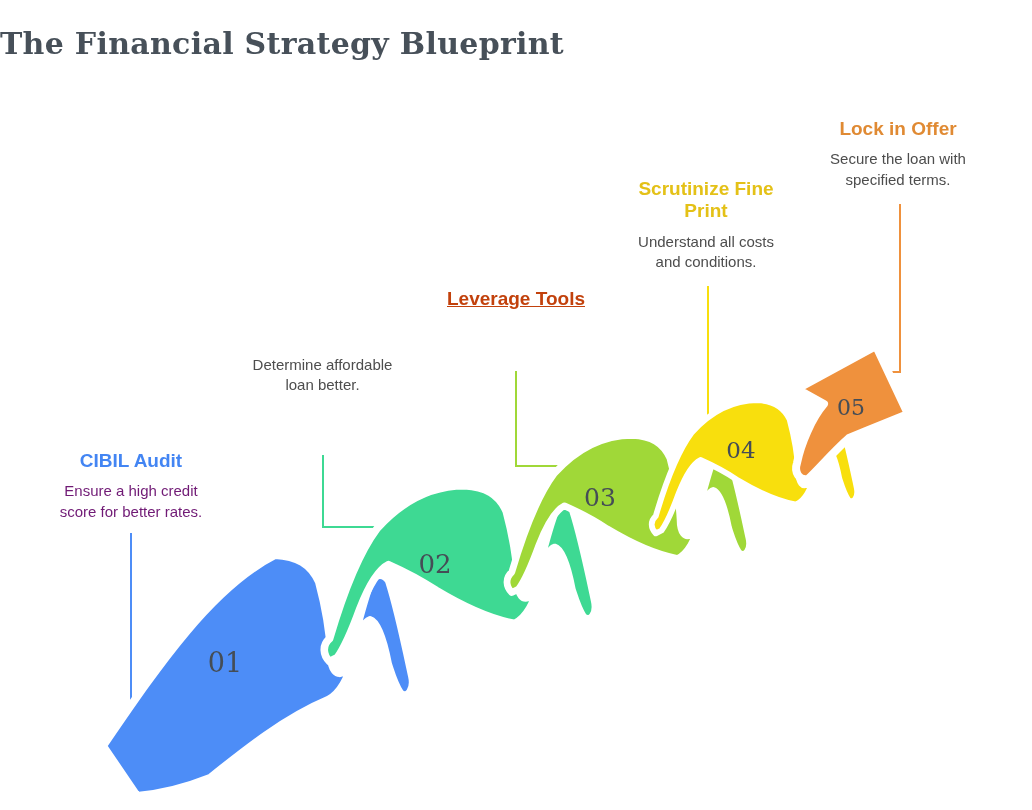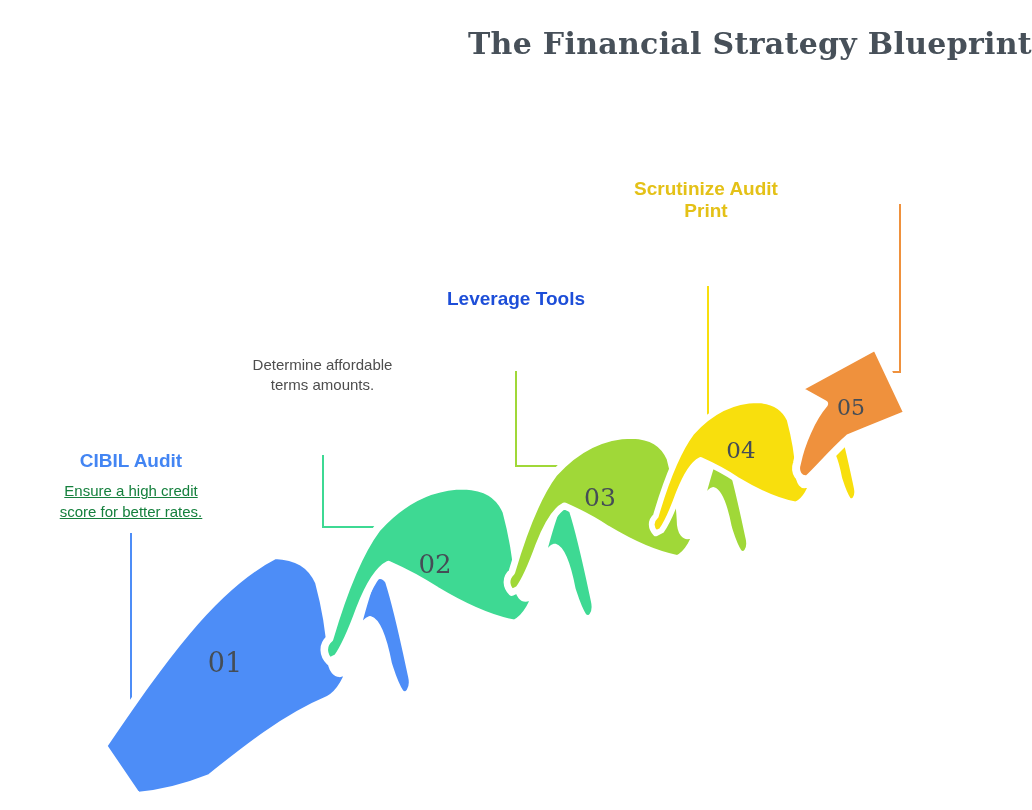--- a/index.html
+++ b/index.html
@@ -1,18 +1,18 @@
 <!DOCTYPE html>
 <html><head>
 <meta charset="utf-8">
 <style>
   html,body{margin:0;padding:0;background:#ffffff;}
   #canvas{position:relative;width:1032px;height:810px;background:#ffffff;overflow:hidden;
           font-family:"Liberation Sans", sans-serif;}
-  #title{position:absolute;top:26px;left:0;width:100%;text-align:right;
+  #title{position:absolute;top:26px;left:0;width:100%;text-align:left;
          font-family:"DejaVu Serif", serif;font-weight:bold;font-size:30px;letter-spacing:.3px;margin:0;}
   #wave-svg{position:absolute;left:0;top:0;}
   .step-label{position:absolute;text-align:center;transform:translateX(-50%);}
   .step-title{font-weight:bold;font-size:19px;line-height:1.18;}
   .step-desc{margin-top:9px;font-size:15px;line-height:1.35;color:#4d4d4d;}
   .num{font-family:"DejaVu Serif", serif;}
 </style>
 </head>
 <body>
 
@@ -76,29 +76,34 @@
 
     <text class="num" x="225" y="672" font-size="27" text-anchor="middle" fill="#454d56">01</text>
     <text class="num" x="435" y="573" font-size="26" text-anchor="middle" fill="#454d56">02</text>
     <text class="num" x="600" y="506" font-size="25" text-anchor="middle" fill="#454d56">03</text>
     <text class="num" x="741" y="458" font-size="23" text-anchor="middle" fill="#454d56">04</text>
     <text class="num" x="851" y="415" font-size="22" text-anchor="middle" fill="#454d56">05</text>
   </svg>
 
   <div class="step-label" style="left:131px;top:450px;width:190px">
     <div class="step-title" style="color: rgb(67, 133, 243);">CIBIL Audit</div>
-    <div class="step-desc" style="width: 165px; margin-left: auto; margin-right: auto; color: #15803d; text-decoration: underline;">Ensure a high credit score for better rates.</div>
+    <div class="step-desc" style="width: 165px; margin-left: auto; margin-right: auto; color: #701a75;">Ensure a high credit score for better rates.</div>
   </div>
 
   <div class="step-label" style="left:322px;top:346px;width:140px">
-    <div class="step-desc" style="width: 165px; margin-left: -12px; color: rgb(77, 77, 77);">Determine affordable terms amounts.</div>
+    <div class="step-desc" style="width: 165px; margin-left: -12px; color: rgb(77, 77, 77);">Determine affordable loan better.</div>
   </div>
 
   <div class="step-label" style="left:516px;top:288px;width:210px">
-    <div class="step-title" style="color: #1d4ed8;">Leverage Tools</div>
+    <div class="step-title" style="color: #c2410c; text-decoration: underline;">Leverage Tools</div>
   </div>
 
   <div class="step-label" style="left:706px;top:178px;width:160px">
-    <div class="step-title" style="color: rgb(228, 193, 23);">Scrutinize Audit Print</div>
+    <div class="step-title" style="color: rgb(228, 193, 23);">Scrutinize Fine Print</div>
+    <div class="step-desc" style="width: 160px; margin-left: auto; margin-right: auto; color: rgb(77, 77, 77);">Understand all costs and conditions.</div>
   </div>
 
+  <div class="step-label" style="left:898px;top:118px;width:180px">
+    <div class="step-title" style="color: rgb(224, 138, 51);">Lock in Offer</div>
+    <div class="step-desc" style="width: 150px; margin-left: auto; margin-right: auto; color: rgb(77, 77, 77);">Secure the loan with specified terms.</div>
+  </div>
 
 </div>
 
 </body></html>

